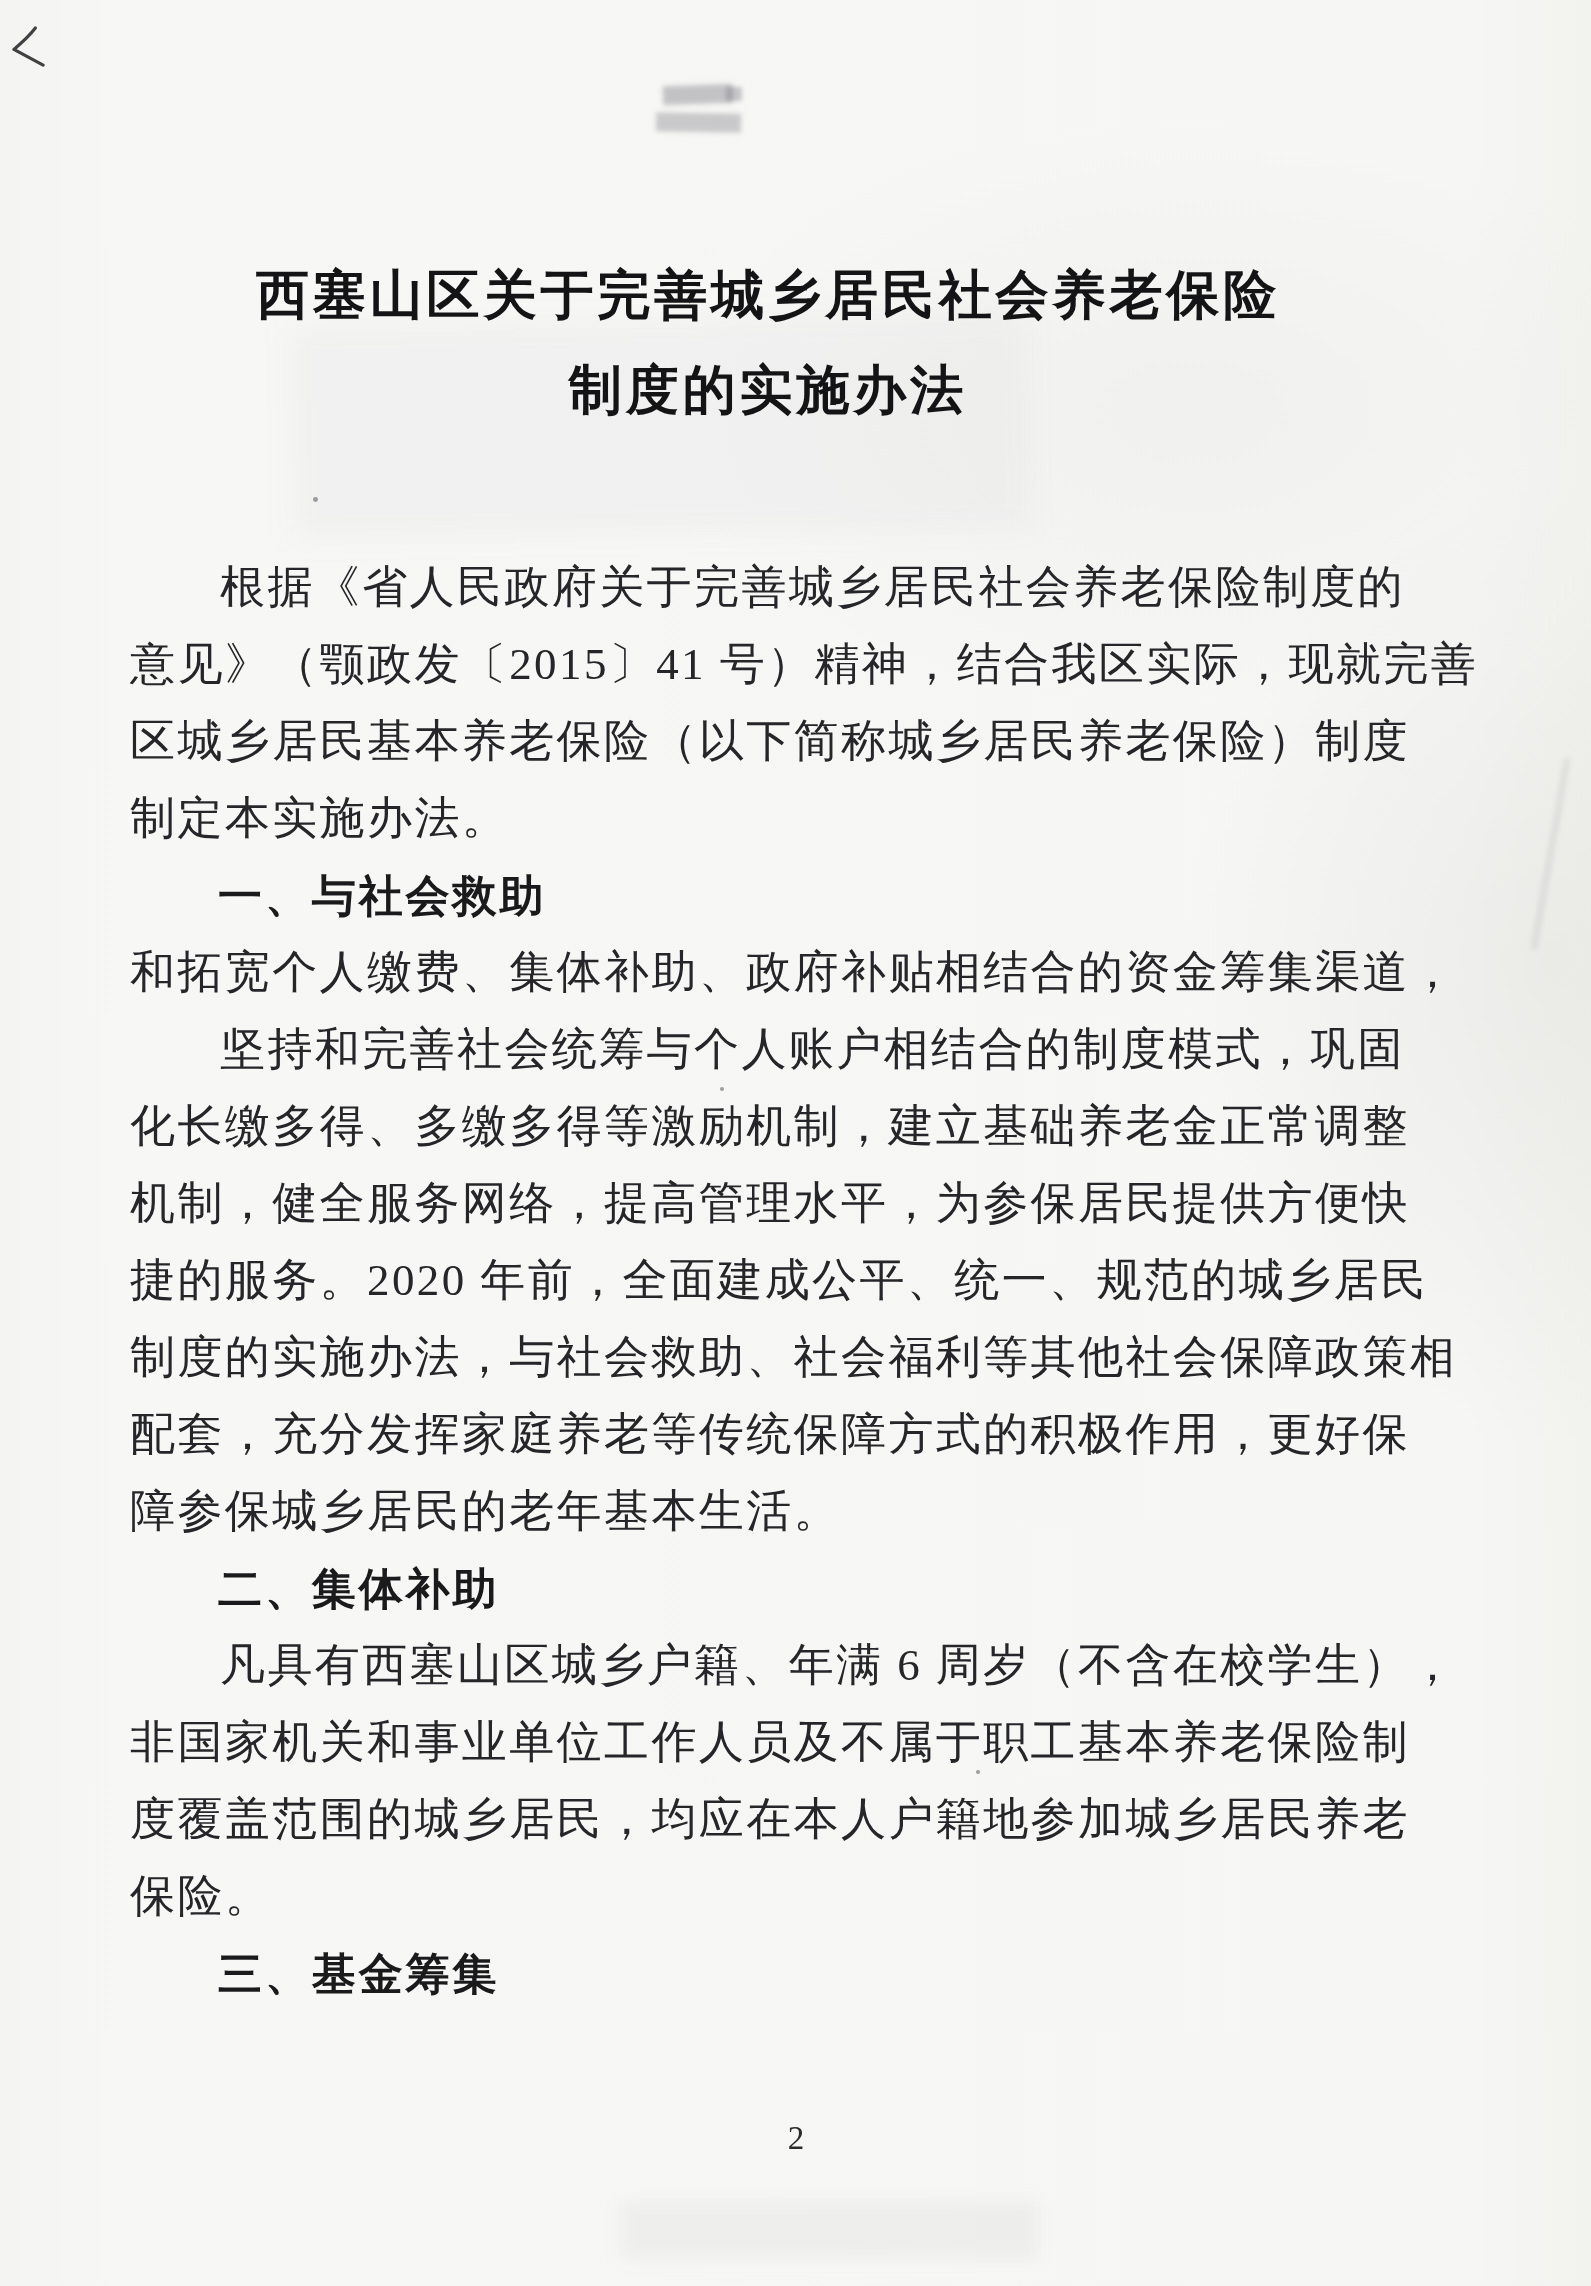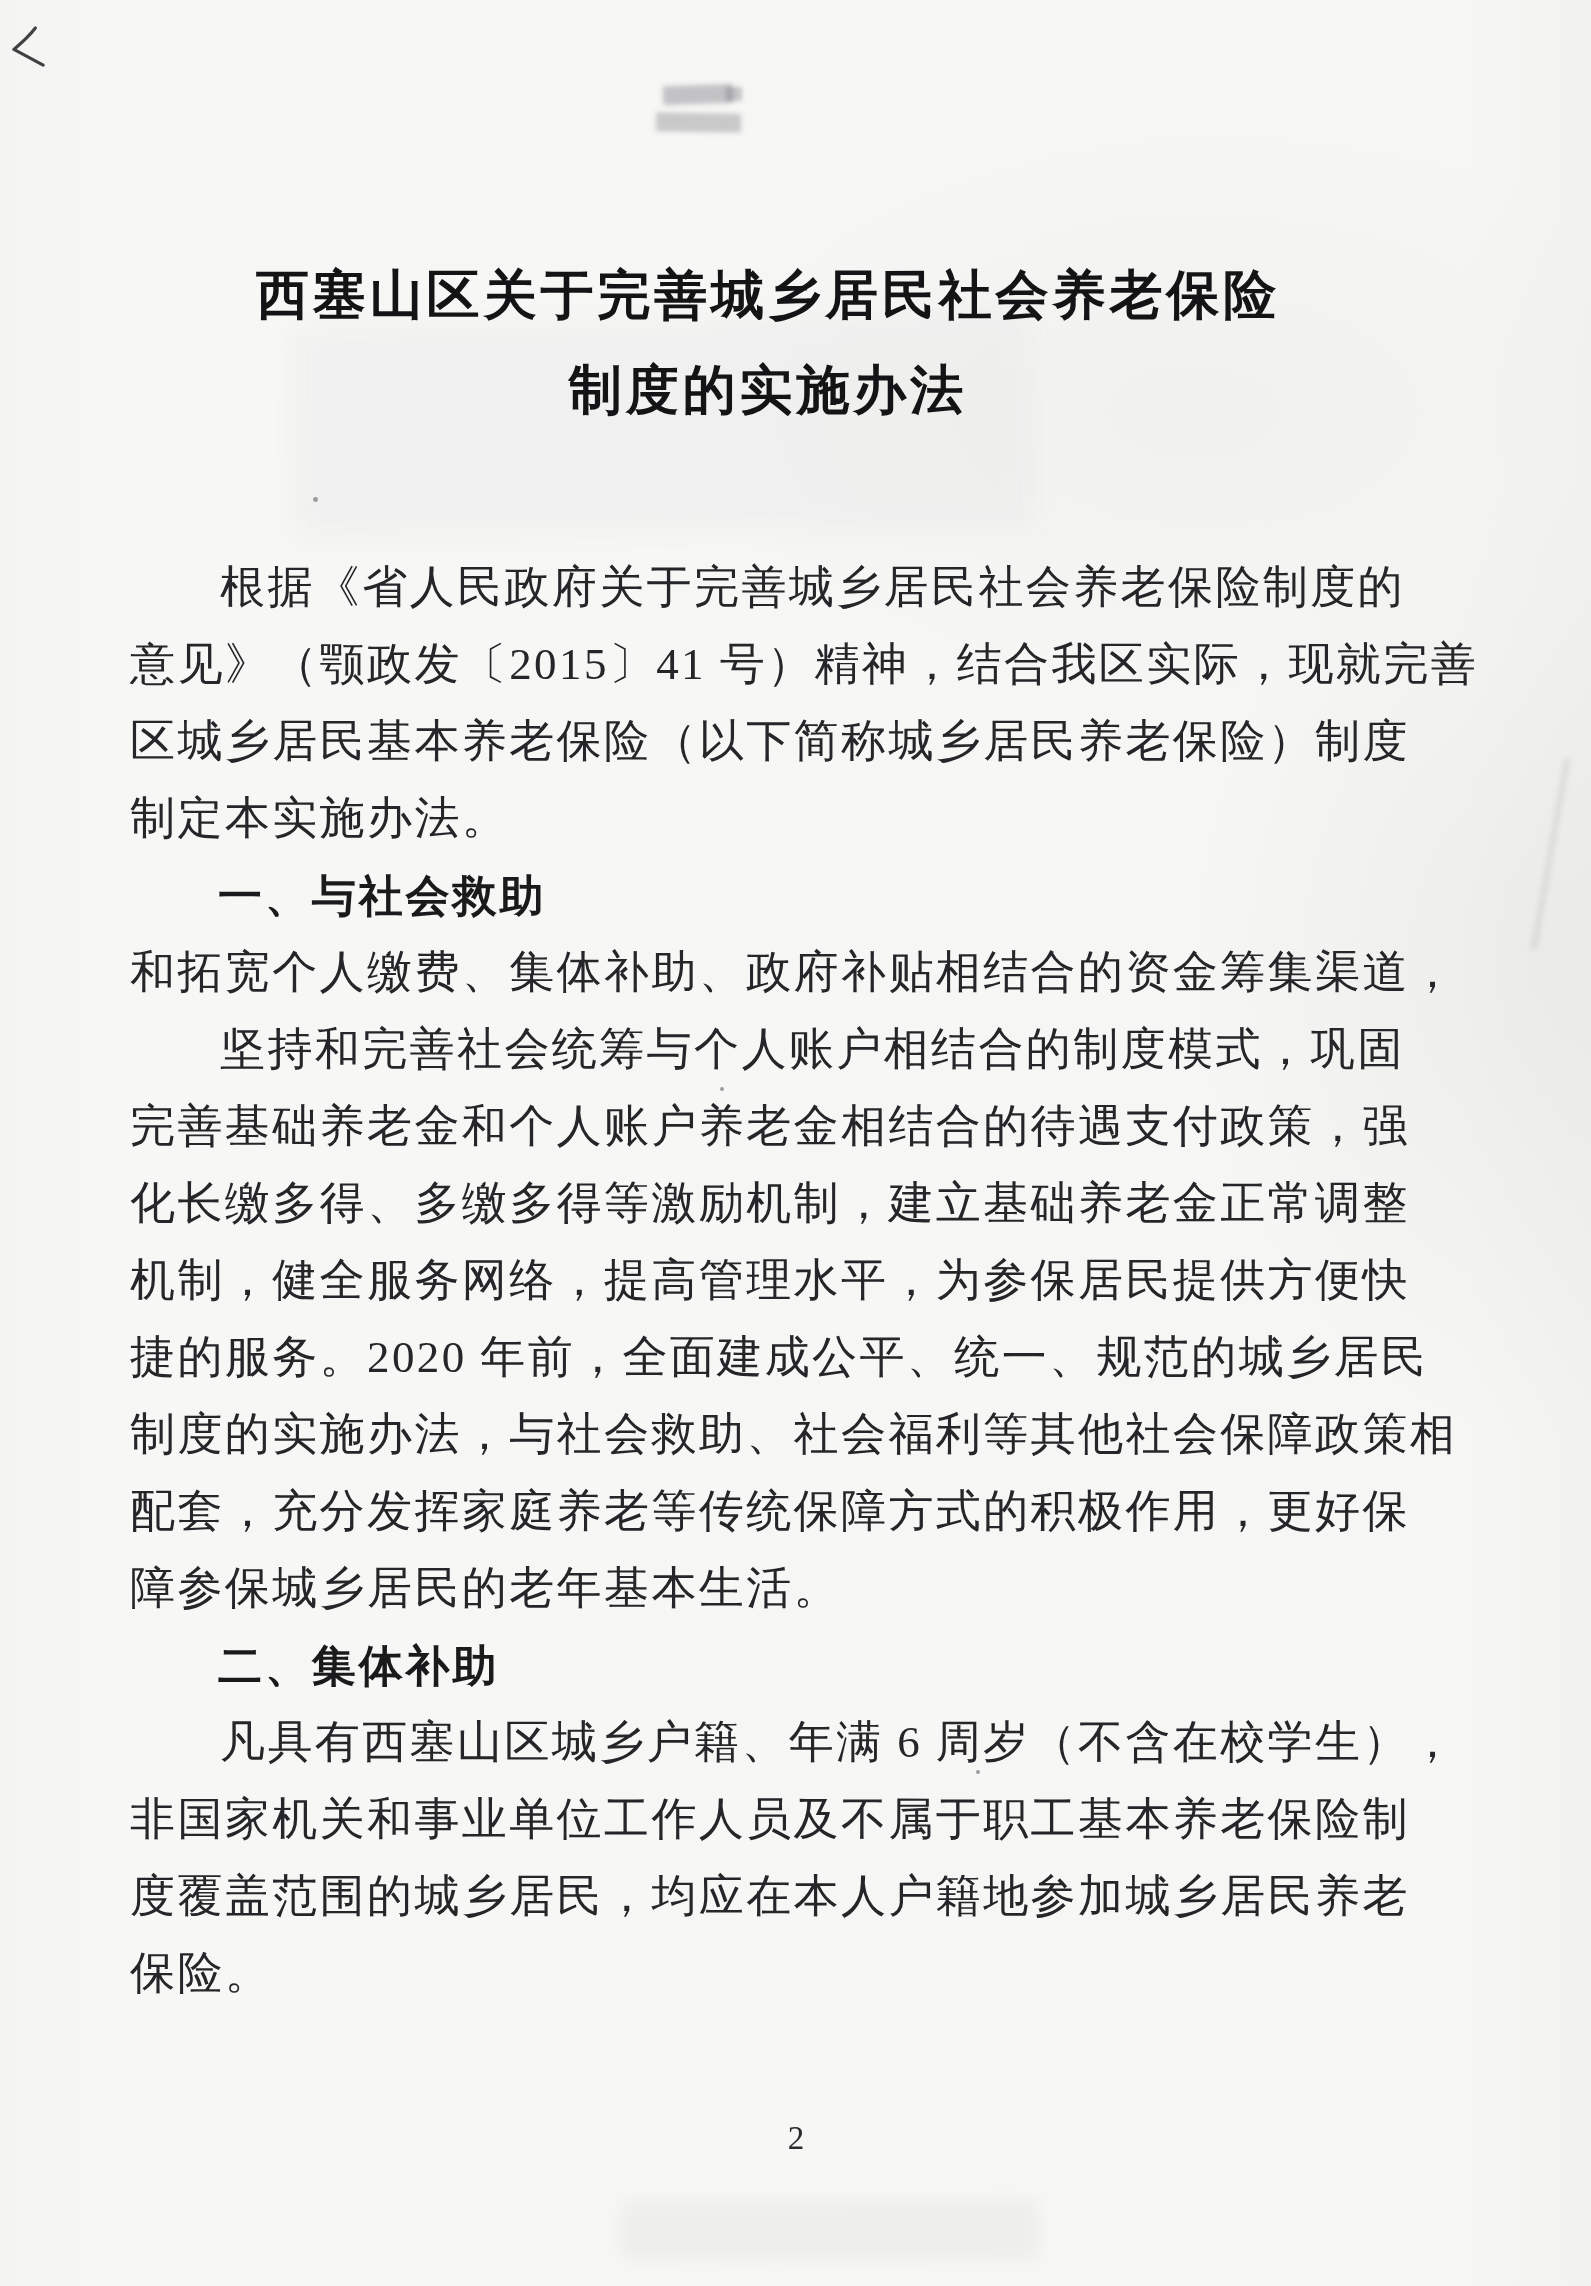--- a/index.html
+++ b/index.html
@@ -83,33 +83,33 @@
         <div class="paragraph">
           <div class="line indent">根据《省人民政府关于完善城乡居民社会养老保险制度的</div>
           <div class="line">意见》（颚政发〔2015〕41 号）精神，结合我区实际，现就完善</div>
           <div class="line">区城乡居民基本养老保险（以下简称城乡居民养老保险）制度</div>
           <div class="line">制定本实施办法。</div>
         </div>
         <div class="line heading indent">一、与社会救助</div>
         <div class="paragraph">
           <div class="line">和拓宽个人缴费、集体补助、政府补贴相结合的资金筹集渠道，</div>
           <div class="line indent">坚持和完善社会统筹与个人账户相结合的制度模式，巩固</div>
-          <div class="line">完善基础养老金和个人账户养老金相结合的待遇支付政策，强</div>
           <div class="line">化长缴多得、多缴多得等激励机制，建立基础养老金正常调整</div>
           <div class="line">机制，健全服务网络，提高管理水平，为参保居民提供方便快</div>
           <div class="line">捷的服务。2020 年前，全面建成公平、统一、规范的城乡居民</div>
           <div class="line">制度的实施办法，与社会救助、社会福利等其他社会保障政策相</div>
           <div class="line">配套，充分发挥家庭养老等传统保障方式的积极作用，更好保</div>
           <div class="line">障参保城乡居民的老年基本生活。</div>
         </div>
         <div class="line heading indent">二、集体补助</div>
         <div class="paragraph">
           <div class="line indent">凡具有西塞山区城乡户籍、年满 6 周岁（不含在校学生），</div>
           <div class="line">非国家机关和事业单位工作人员及不属于职工基本养老保险制</div>
           <div class="line">度覆盖范围的城乡居民，均应在本人户籍地参加城乡居民养老</div>
           <div class="line">保险。</div>
         </div>
+        <div class="line heading indent">三、基金筹集</div>
       </div>
   </div>
 
   <div class="page-number">2</div>
 </div>
 
 
 </body></html>

